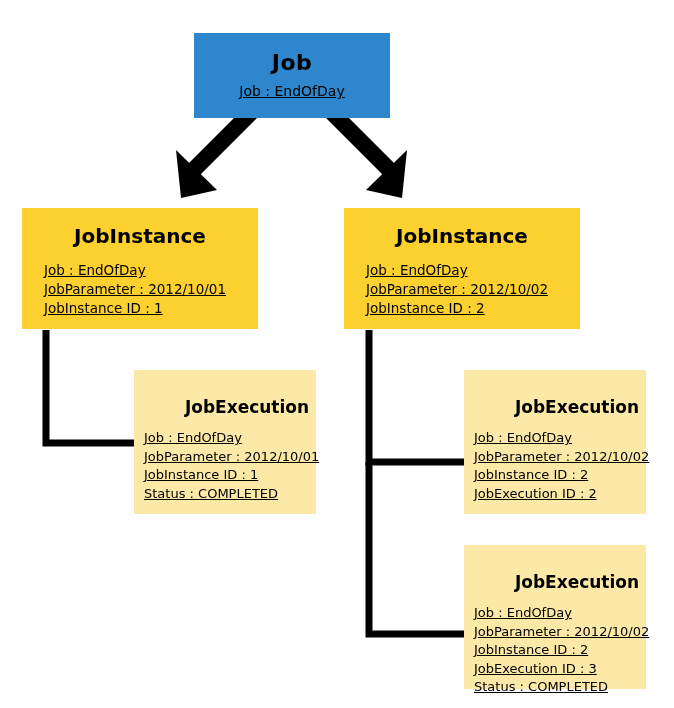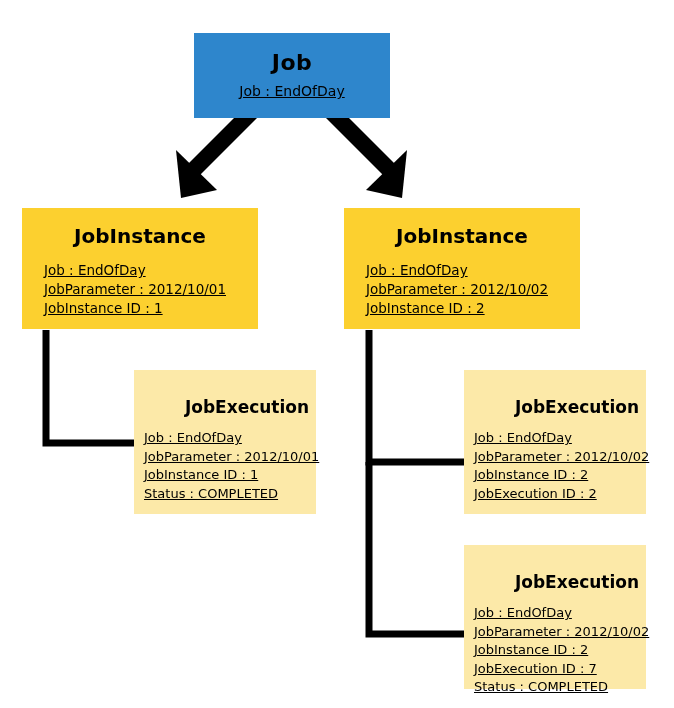--- a/index.html
+++ b/index.html
@@ -190,18 +190,18 @@
       <div class="line">JobExecution ID : 2</div>
     </div>
   </div>
 
   <div class="node jobexecution" id="node-jobexecution-3">
     <div class="title">JobExecution</div>
     <div class="lines">
       <div class="line">Job : EndOfDay</div>
       <div class="line">JobParameter : 2012/10/02</div>
       <div class="line">JobInstance ID : 2</div>
-      <div class="line">JobExecution ID : 7</div>
+      <div class="line">JobExecution ID : 3</div>
       <div class="line">Status : COMPLETED</div>
     </div>
   </div>
 
 </div>
 
 </body></html>

